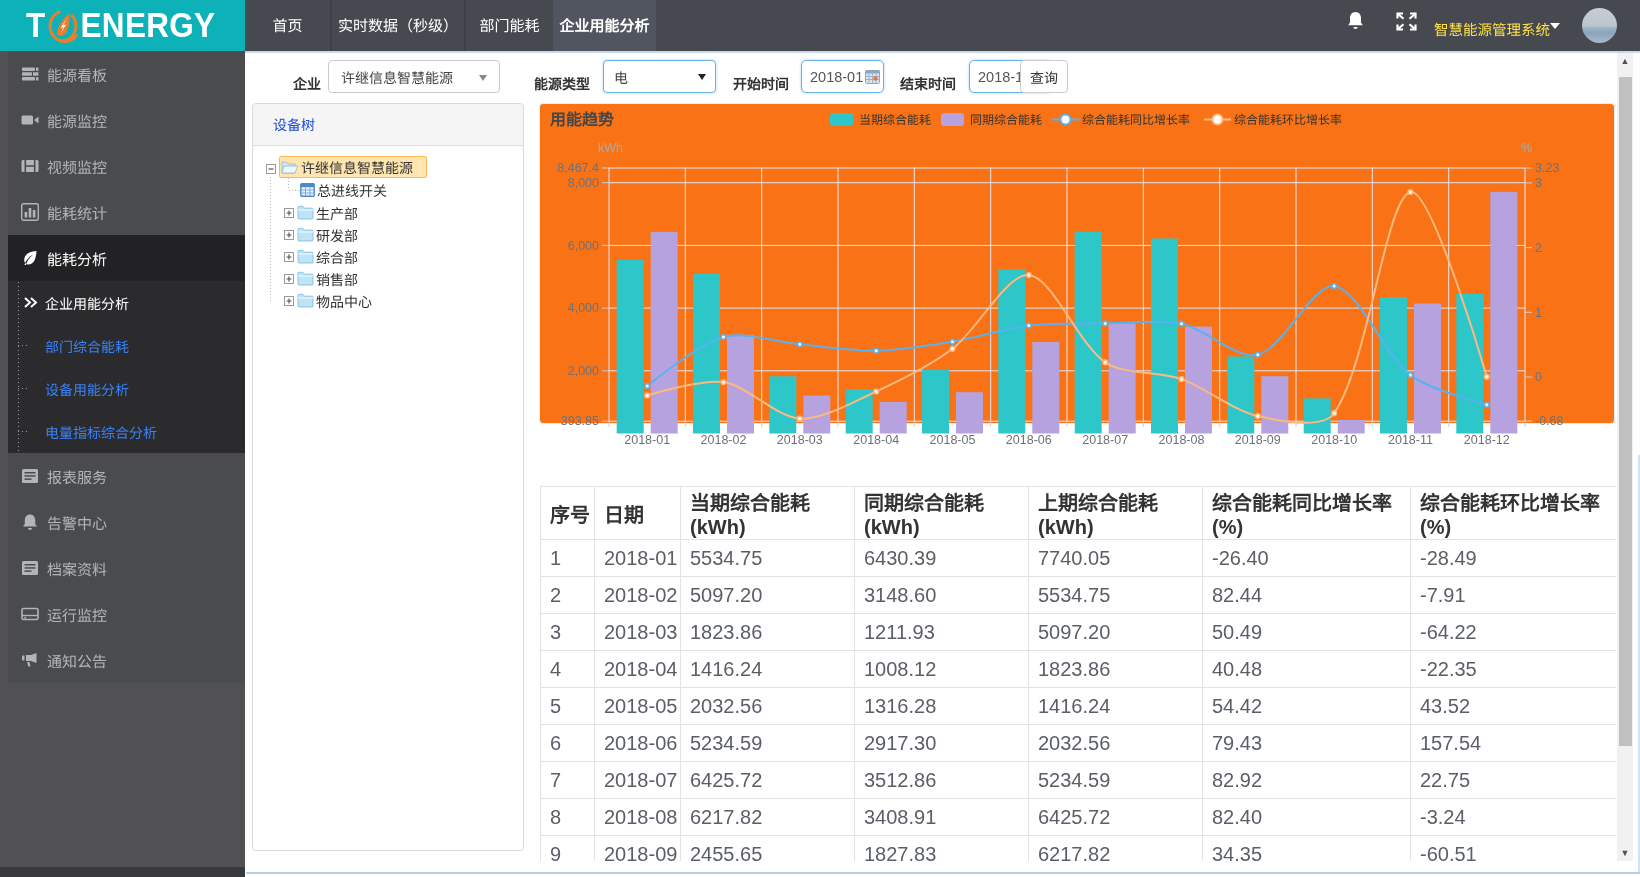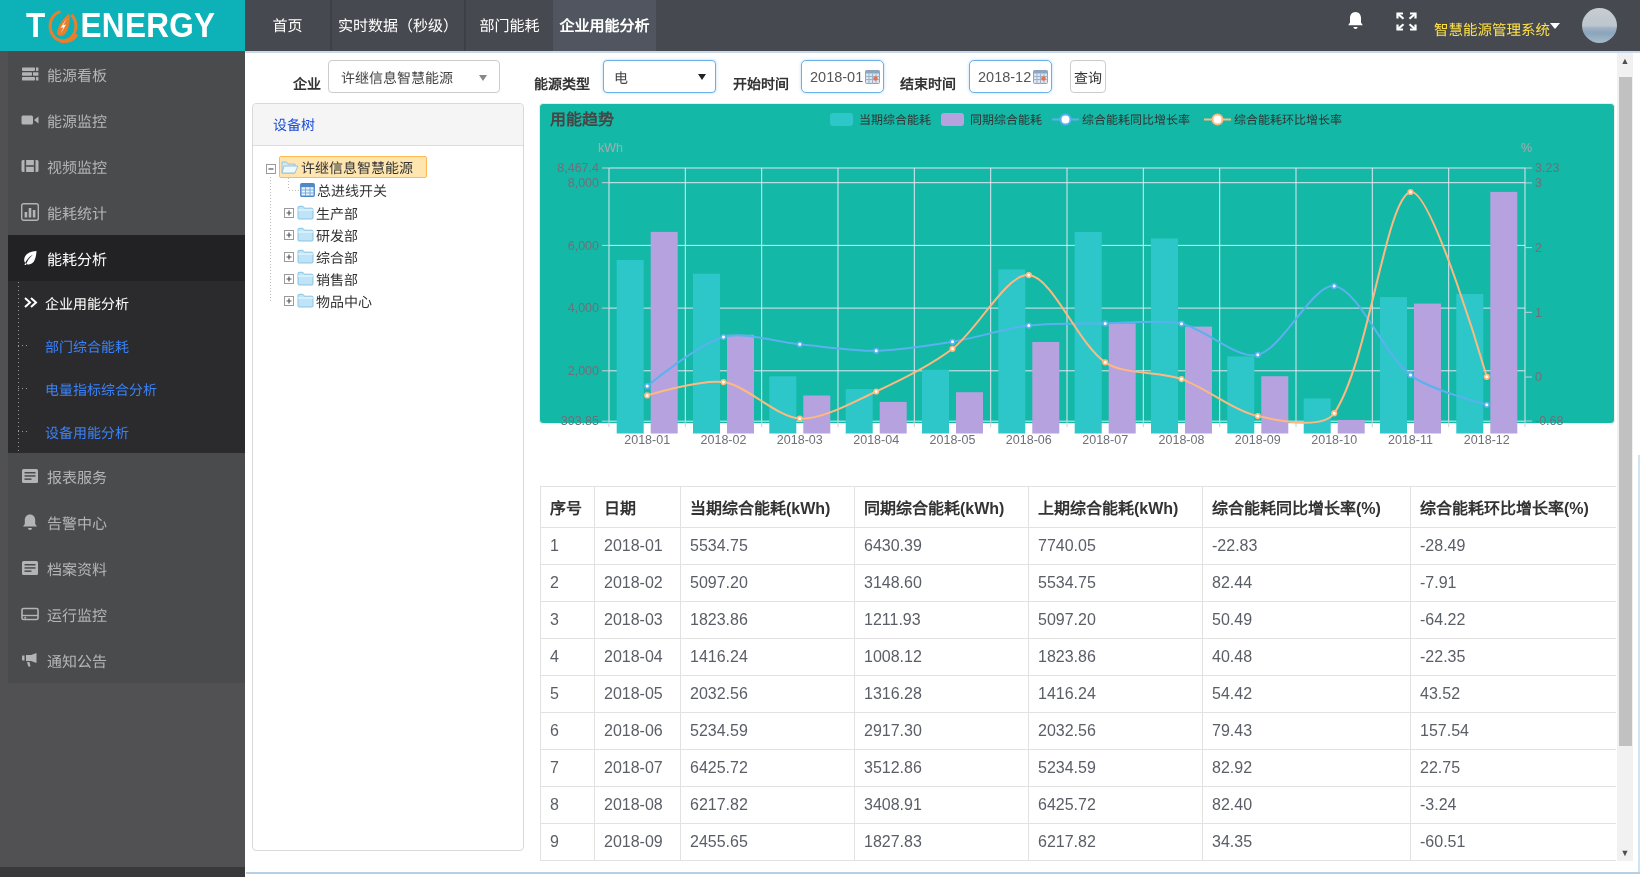--- a/index.html
+++ b/index.html
@@ -34,24 +34,24 @@
 #topline{position:absolute;left:0;top:0;width:1395px;height:2px;background:#c8d8e8;}
 .flabel{position:absolute;top:22px;height:16px;font-size:14px;font-weight:bold;color:#333;}
 .selbox{position:absolute;top:9px;height:33px;background:#fff;border:1px solid #ccc;border-radius:4px;font-size:14px;color:#444;display:flex;align-items:center;}
 .selbox.blue{border:1px solid #6cb1e5;box-shadow:0 0 3px rgba(108,177,229,.5);}
 .caret{width:0;height:0;border-left:4.5px solid transparent;border-right:4.5px solid transparent;border-top:6px solid #888;position:absolute;}
 
 #tree{position:absolute;left:7px;top:52px;width:272px;height:748px;background:#fff;border:1px solid #d9d9d9;border-radius:4px;}
 #treehead{height:42px;background:#f5f5f5;border-bottom:1px solid #ddd;border-radius:4px 4px 0 0;line-height:42px;padding-left:20px;font-size:14px;color:#1d4ed8;}
 .trow{position:absolute;height:21px;font-size:14px;color:#333;display:flex;align-items:center;}
 
-#chartp{position:absolute;left:294px;top:52px;width:1076px;height:321px;background:#14b8a6;border:1px solid #ececec;border-radius:4px;}
+#chartp{position:absolute;left:294px;top:52px;width:1076px;height:321px;background:#f97316;border:1px solid #ececec;border-radius:4px;}
 
 #tablep{position:absolute;left:295px;top:435px;width:1076px;height:375px;overflow:hidden;}
-table{border-collapse:collapse;width:1076px;table-layout:fixed;font-size:16px;}
+table{border-collapse:collapse;width:1076px;table-layout:fixed;font-size:20px;}
 th,td{border:1px solid #e2e2e2;text-align:left;height:37px;padding:0 0 0 9px;font-weight:normal;color:#5a5e66;}
 th{height:41px;font-weight:bold;color:#333;}
 
 #sbar{position:absolute;left:1372px;top:2px;width:16px;height:808px;background:#f1f1f1;}
 #sthumb{position:absolute;left:1373.5px;top:26px;width:13px;height:669px;background:#c1c1c1;}
 .sarr{position:absolute;left:1372px;width:16px;height:16px;background:#f1f1f1;color:#505050;font-size:9px;text-align:center;line-height:16px;z-index:3;}
 #rightline{position:absolute;left:1393px;top:404px;width:2px;height:419px;background:#cfe3f2;}
 #btmline{position:absolute;left:1px;top:821px;width:1394px;height:2px;background:#b6cfe3;}
 </style>
 </head>
@@ -130,27 +130,27 @@
               <path d="M8 2 L13 6.5 L8 11"></path>
             </g>
           </svg>
           <span class="txt">企业用能分析</span>
           <span class="arrowblue"></span>
         </div>
     <div class="sub">
           <span class="txt">部门综合能耗</span>
         </div>
     <div class="sub">
+          <span class="txt">设备用能分析</span>
+        </div>
+    <div class="sub">
           <span class="txt">电量指标综合分析</span>
           <svg class="chev" style="position:absolute;right:11px;top:15px;" width="12" height="12" viewBox="0 0 12 12">
             <path d="M2 4 L6 8 L10 4" fill="none" stroke="#bfc0c2" stroke-width="2.4"></path>
           </svg>
-        </div>
-    <div class="sub">
-          <span class="txt">设备用能分析</span>
         </div>
     <div class="mi"><span class="ic">
             <svg viewBox="0 0 18 18">
               <rect x="1" y="2" width="16" height="14" rx="1.5" fill="#b3b4b6"></rect>
               <g fill="#4a4b4d">
                 <rect x="3.5" y="5" width="11" height="1.5"></rect>
                 <rect x="3.5" y="8.2" width="11" height="1.5"></rect>
                 <rect x="3.5" y="11.4" width="7" height="1.5"></rect>
               </g>
             </svg>
@@ -265,21 +265,21 @@
       <svg style="position:absolute;right:3px;top:8px;" width="15" height="15" viewBox="0 0 15 15">
             <rect x="0.5" y="1.5" width="14" height="13" rx="1" fill="#dce6f2" stroke="#8ca6c0" stroke-width="1"></rect>
             <rect x="0.5" y="1.5" width="14" height="3" fill="#8ca6c0"></rect>
             <g stroke="#9fb3c8" stroke-width="1">
               <path d="M0.5 7.5 H14.5 M0.5 10.5 H14.5"></path>
               <path d="M4 4.5 V14.5 M7.5 4.5 V14.5 M11 4.5 V14.5"></path>
             </g>
             <circle cx="10.5" cy="9.5" r="2.2" fill="#e8734a"></circle>
           </svg>
     </div>
-    <div class="selbox" style="left:825px;width:36px;justify-content:center;color:#333;">
+    <div class="selbox" style="left:775px;width:48px;justify-content:center;color:#333;">
           <span>查询</span>
         </div>
   </div>
   <div id="tree">
     <div id="treehead">设备树</div>
     <div id="treebody">
 
       <div style="position:absolute;left:17px;top:73px;width:1px;height:124px;background-image:repeating-linear-gradient(to bottom,#bbb 0 1px,transparent 1px 3px);"></div>
       <div style="position:absolute;left:35px;top:74px;width:1px;height:12px;background-image:repeating-linear-gradient(to bottom,#bbb 0 1px,transparent 1px 3px);"></div>
       <div style="position:absolute;left:36px;top:86px;width:11px;height:1px;background-image:repeating-linear-gradient(to right,#bbb 0 1px,transparent 1px 3px);"></div>
@@ -507,21 +507,21 @@
               <th>上期综合能耗(kWh)</th>
               <th>综合能耗同比增长率(%)</th>
               <th>综合能耗环比增长率(%)</th>
             </tr>
 <tr>
               <td>1</td>
               <td>2018-01</td>
               <td>5534.75</td>
               <td>6430.39</td>
               <td>7740.05</td>
-              <td>-22.83</td>
+              <td>-26.40</td>
               <td>-28.49</td>
             </tr>
 <tr>
               <td>2</td>
               <td>2018-02</td>
               <td>5097.20</td>
               <td>3148.60</td>
               <td>5534.75</td>
               <td>82.44</td>
               <td>-7.91</td>

